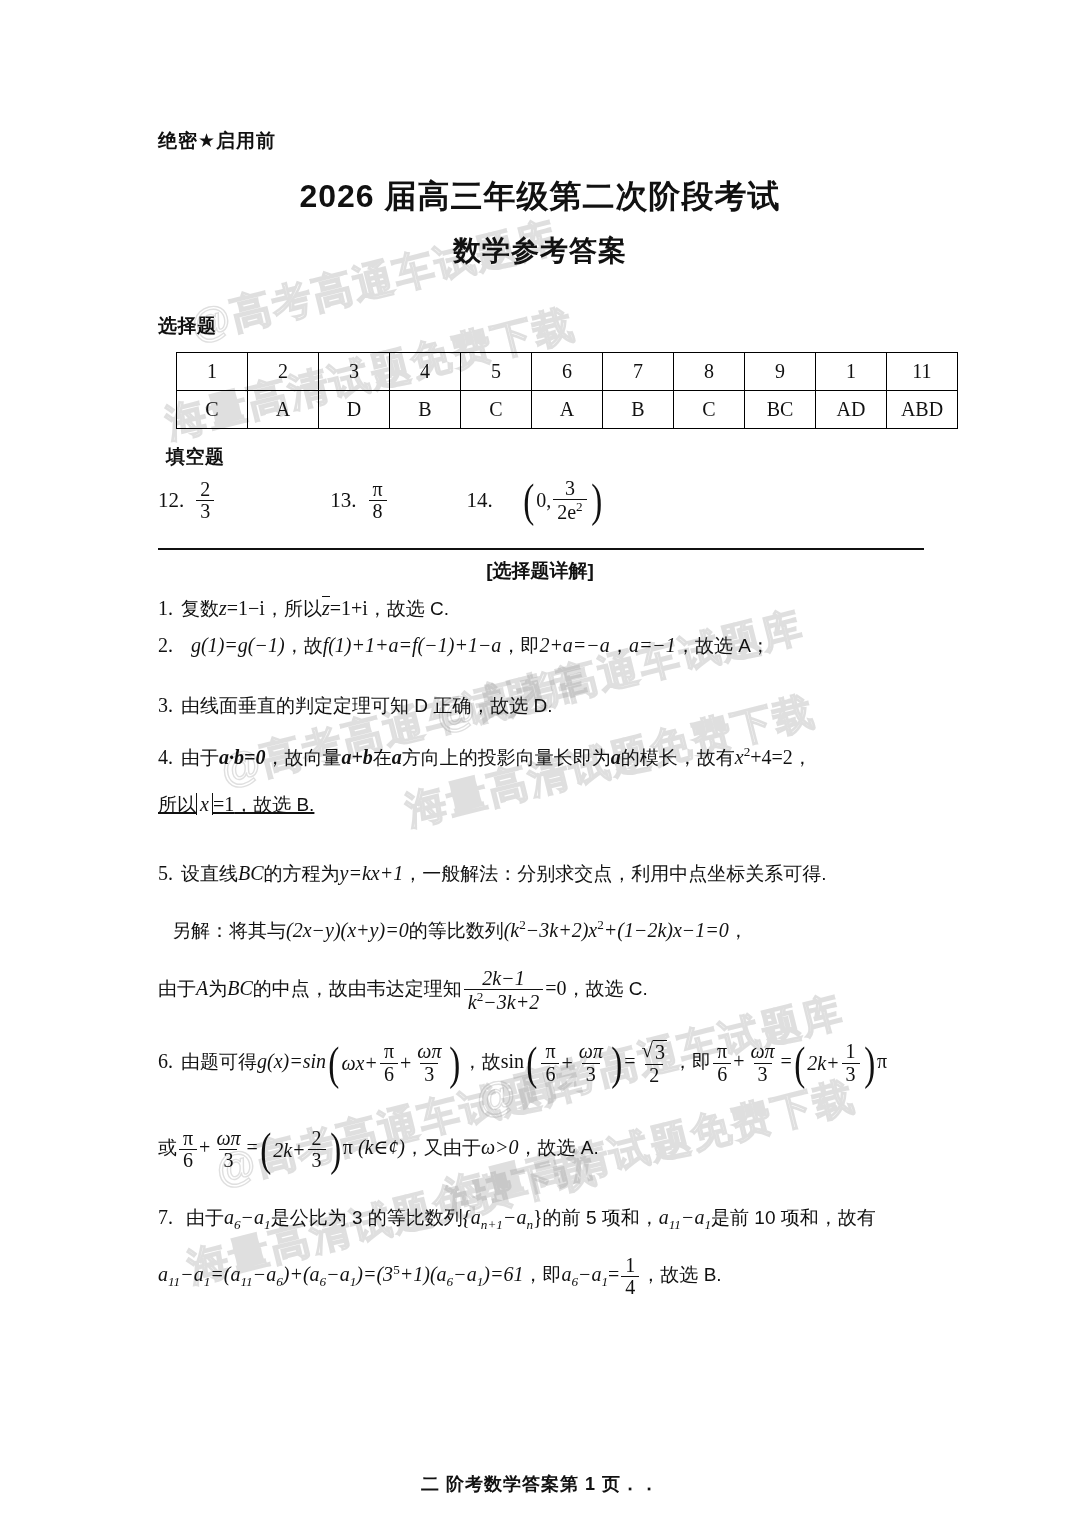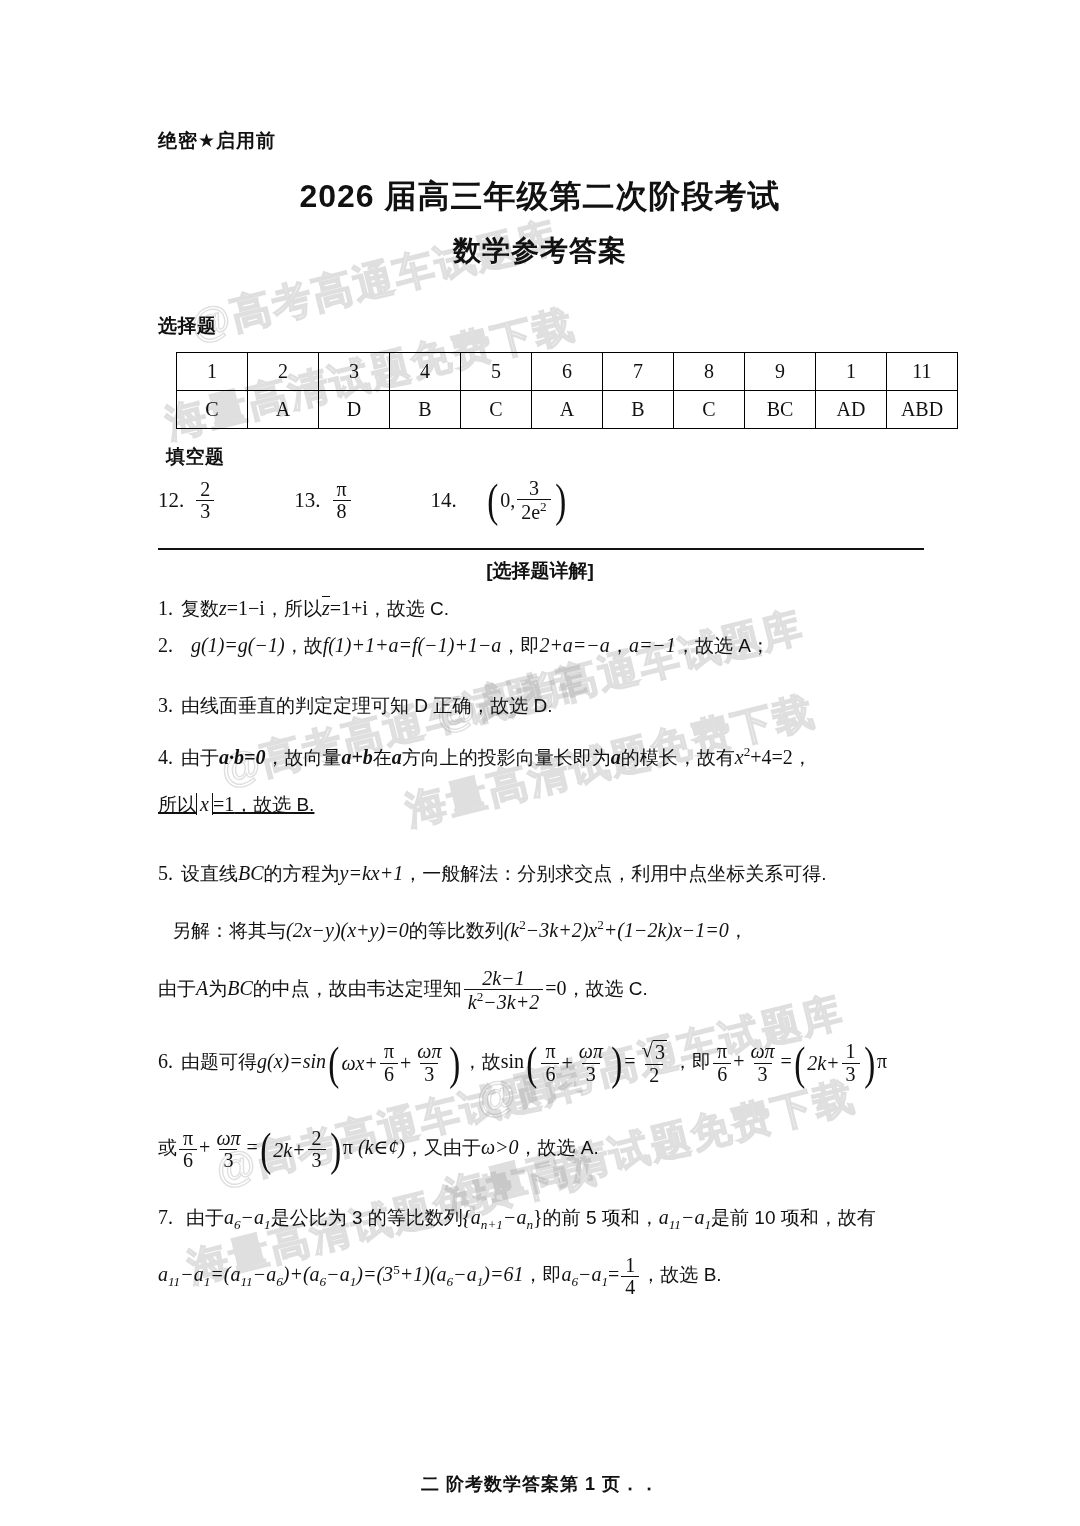--- a/index.html
+++ b/index.html
@@ -119,21 +119,21 @@
     top: 478px;
     display: flex;
     align-items: center;
   }
   .blank-item {
     display: flex;
     align-items: center;
     font-size: 21px;
   }
   .blank-item .lbl { margin-right: 10px; }
-  #blank-12 { margin-right: 78px; }
+  #blank-12 { margin-right: 114px; }
   #blank-13 { margin-right: 78px; }
   #blank-14 .lbl { margin-right: 28px; }
 
   .frac {
     display: inline-flex;
     flex-direction: column;
     align-items: center;
     vertical-align: middle;
     line-height: 1.06;
     font-size: 20px;

